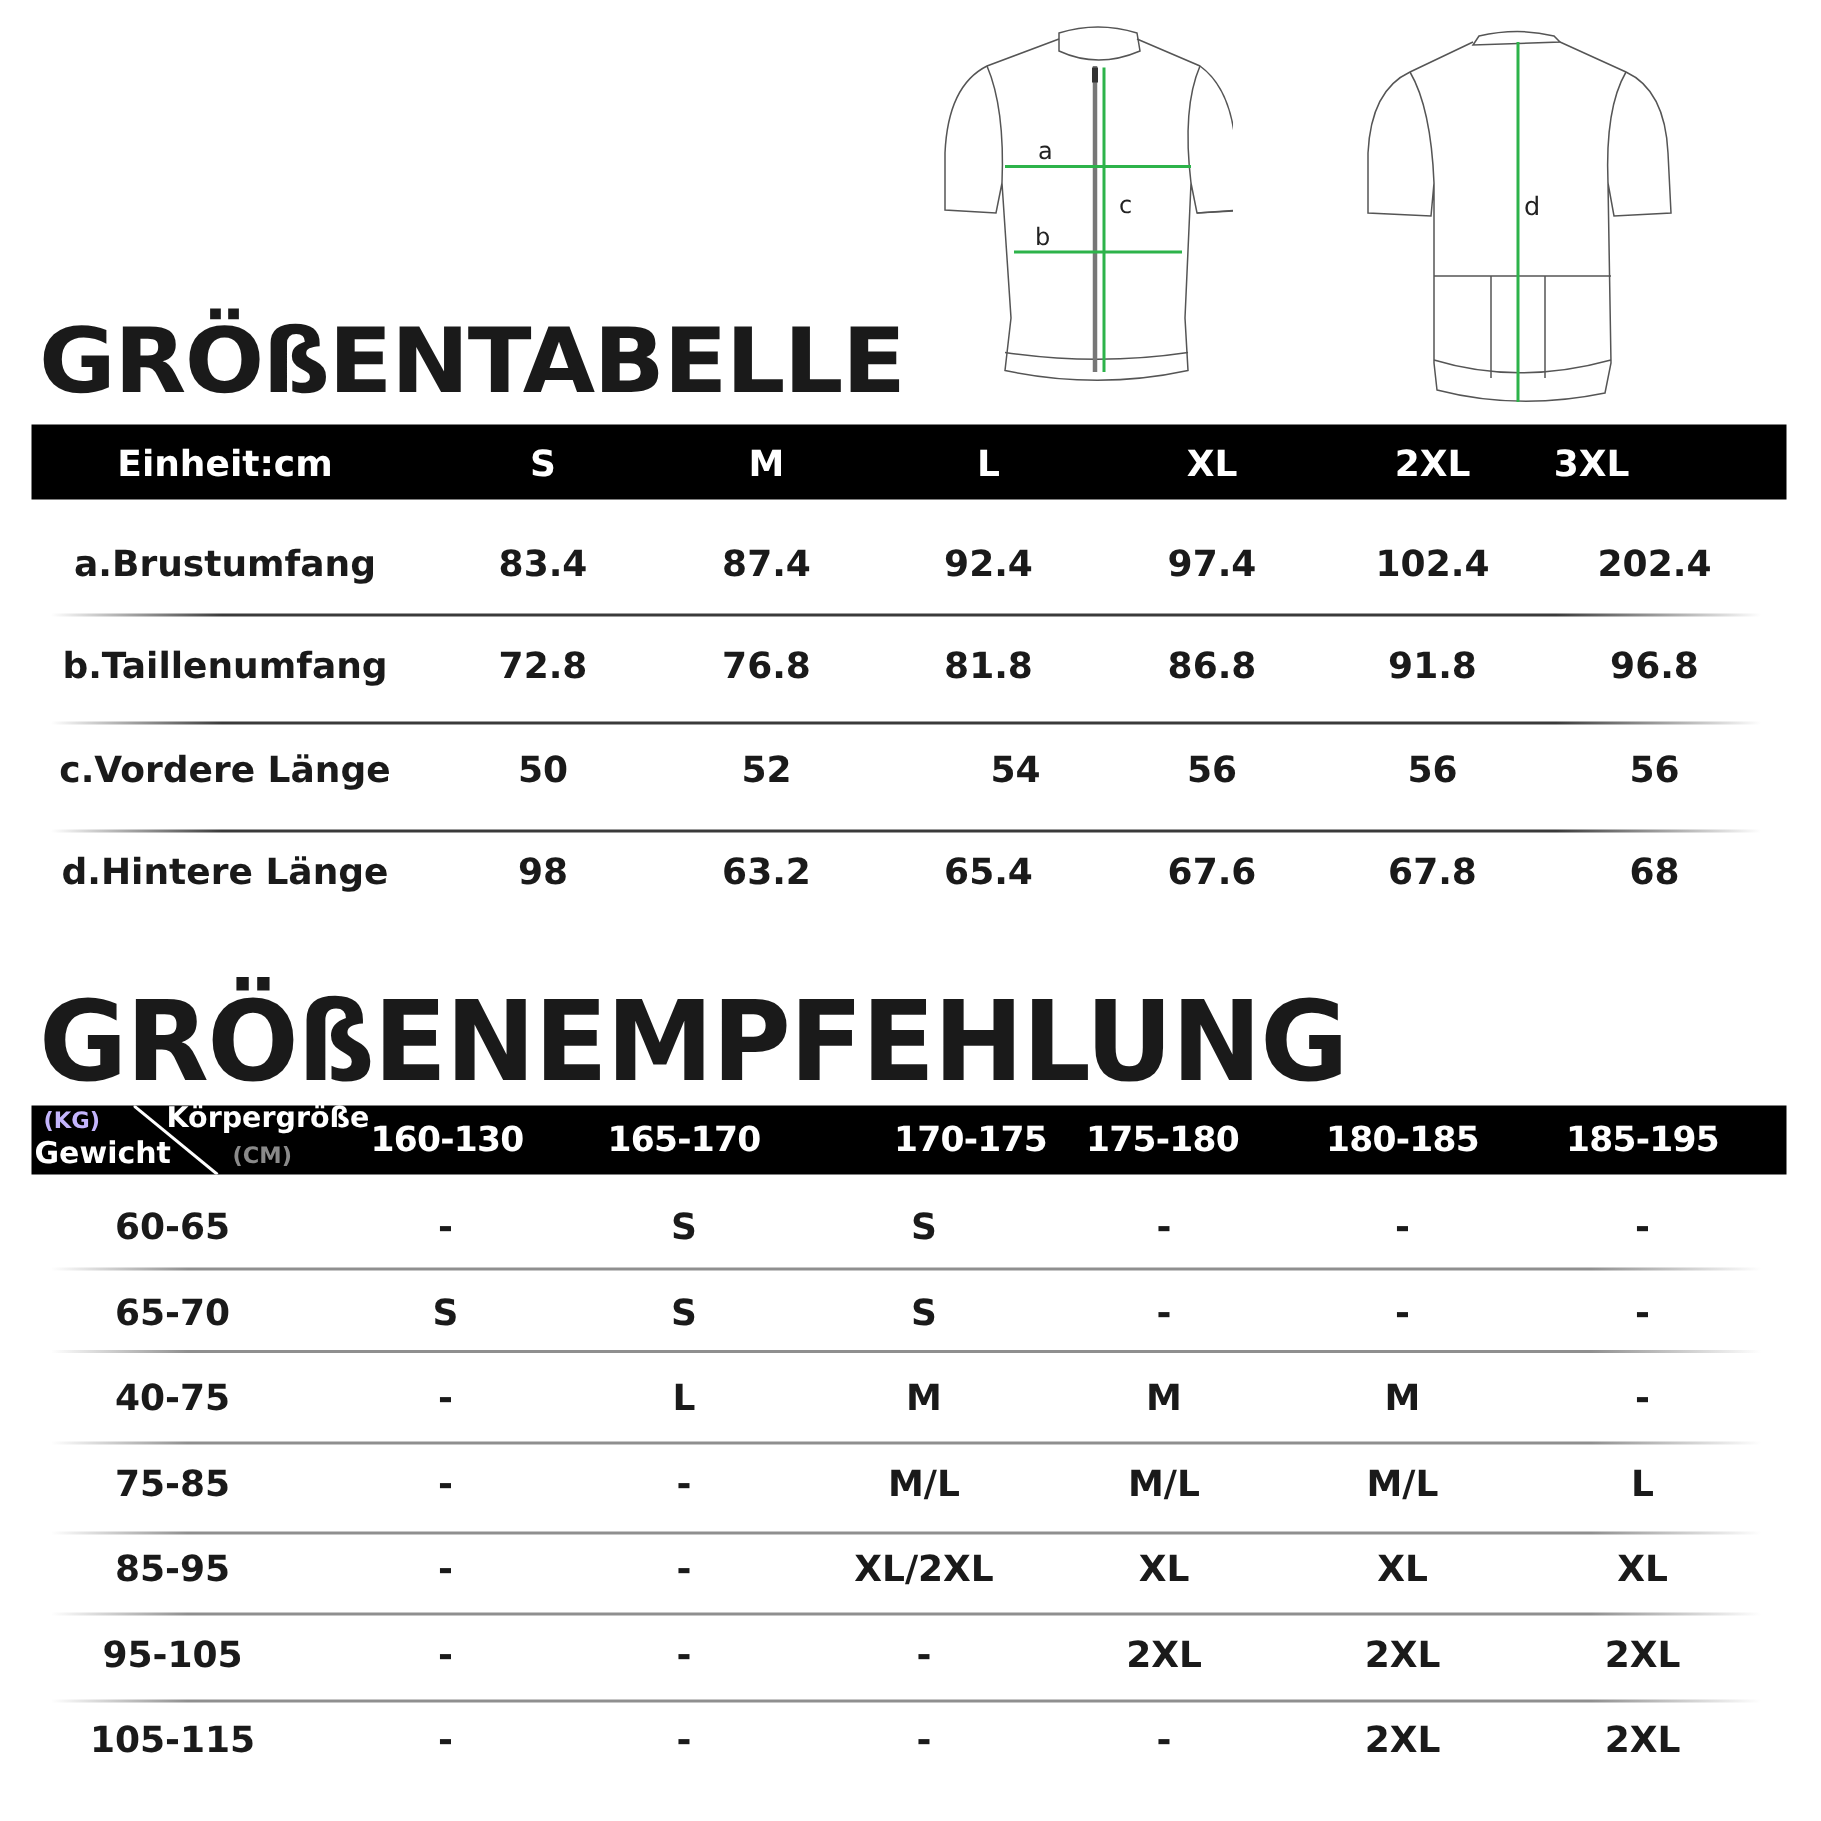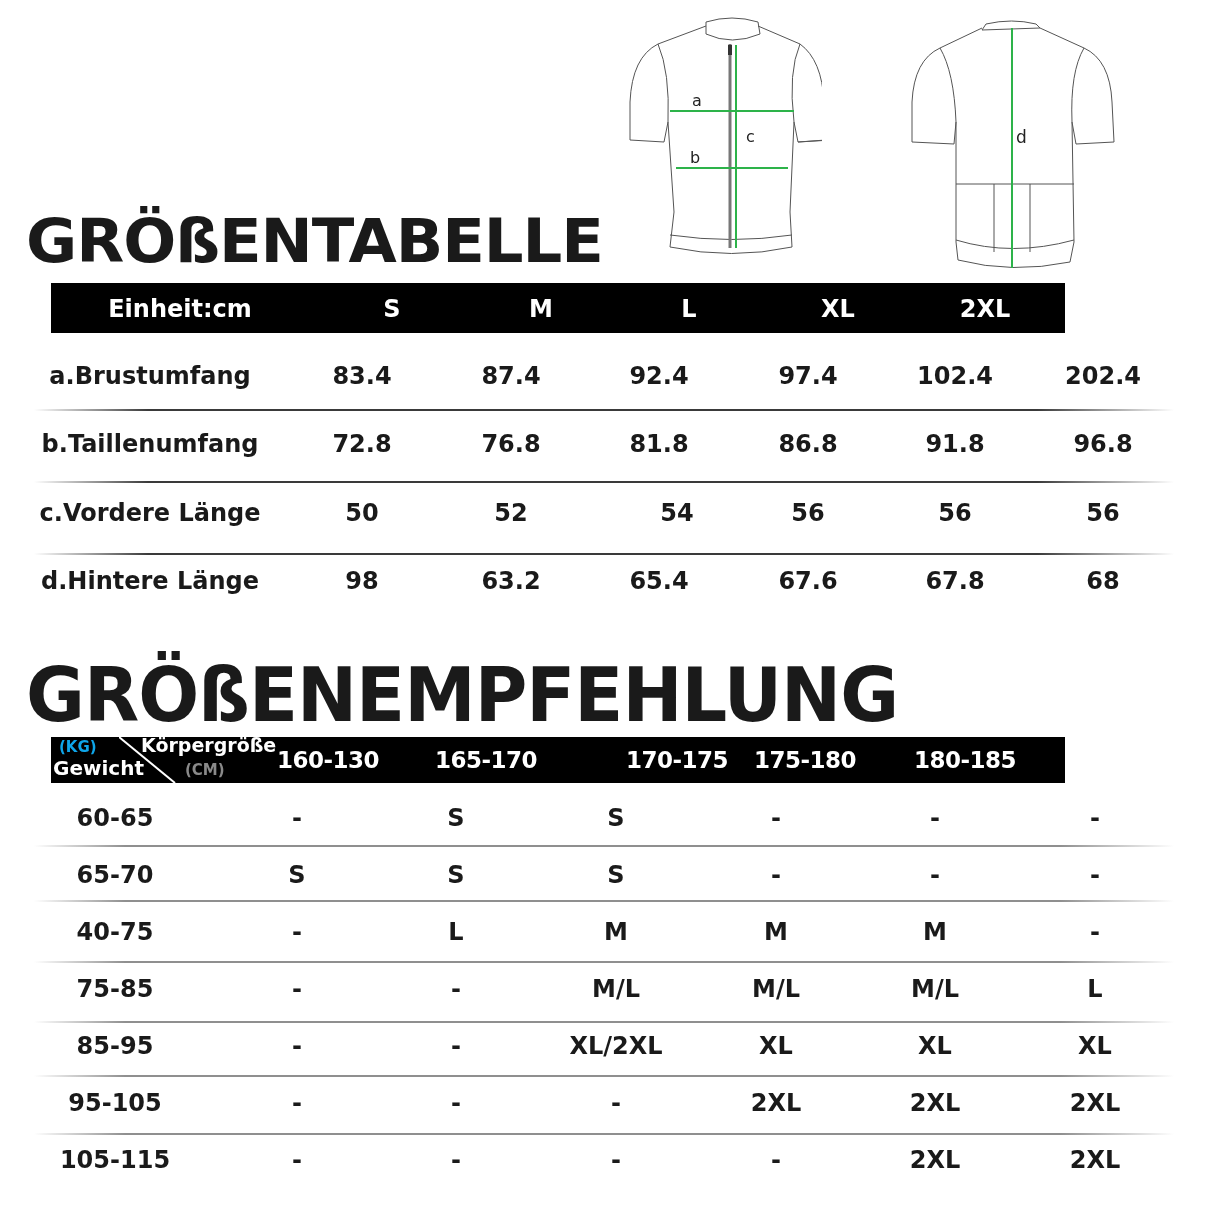--- a/index.html
+++ b/index.html
@@ -21,24 +21,23 @@
 
     
     .garment { position: absolute; }
     #garment-front { left: 622px; top: 12px; width: 200px; height: 260px; }
     #garment-back { left: 902px; top: 12px; width: 220px; height: 260px; }
 
     
     .header-bar {
       position: absolute;
       left: 21px;
-      width: 1014px;
+      width: 1170px;
       background: #000;
       color: #fff;
-      margin-left: 30px;
     }
     #size-header { top: 283px; height: 50px; }
     #rec-header { top: 737px; height: 46px; }
 
     .cell {
       position: absolute;
       transform: translateX(-50%);
       text-align: center;
       white-space: nowrap;
       font-weight: bold;
@@ -58,21 +57,21 @@
       position: absolute;
       height: 2px;
       background: linear-gradient(to right, rgba(60,60,60,0) 0%, #3a3a3a 10%, #3a3a3a 88%, rgba(60,60,60,0) 100%);
     }
     .divider.light {
       height: 2px;
       background: linear-gradient(to right, rgba(130,130,130,0) 0%, #8f8f8f 8%, #8f8f8f 90%, rgba(130,130,130,0) 100%);
     }
 
     
-    #corner-kg { position: absolute; left: 8px; top: 1px; font-size: 15px; color: #0ea5e9; font-weight: bold; }
+    #corner-kg { position: absolute; left: 8px; top: 1px; font-size: 15px; color: #c4b5fd; font-weight: bold; }
     #corner-weight { position: absolute; left: 2px; top: 19px; font-size: 20px; color: #fff; font-weight: bold; }
     #corner-height { position: absolute; left: 90px; top: -3px; font-size: 19px; color: #fff; font-weight: bold; }
     #corner-cm { position: absolute; left: 134px; top: 24px; font-size: 15px; color: #8a8a8a; font-weight: bold; }
     #corner-slash { position: absolute; left: 68px; top: 0; width: 80px; height: 46px; }
   </style>
 </head>
 <body>
 
 <div id="title-1" class="title">GRÖßENTABELLE</div>
 <div id="title-2" class="title">GRÖßENEMPFEHLUNG</div>
@@ -121,21 +120,21 @@
   </svg>
 </div>
 
 <div id="size-header" class="header-bar">
   <div class="cell hdr-cell" style="left:129px">Einheit:cm</div>
   <div class="cell hdr-cell" style="left:341px">S</div>
   <div class="cell hdr-cell" style="left:490px">M</div>
   <div class="cell hdr-cell" style="left:638px">L</div>
   <div class="cell hdr-cell" style="left:787px">XL</div>
   <div class="cell hdr-cell" style="left:934px">2XL</div>
-  <div class="cell hdr-cell" style="left:1082px">3XL</div>
+  <div class="cell hdr-cell" style="left:1040px">3XL</div>
 </div>
 
 <div class="row" style="top:362px">
   <div class="cell label-cell" style="left:150px">a.Brustumfang</div>
   <div class="cell" style="left:362px">83.4</div>
   <div class="cell" style="left:511px">87.4</div>
   <div class="cell" style="left:659px">92.4</div>
   <div class="cell" style="left:808px">97.4</div>
   <div class="cell" style="left:955px">102.4</div>
   <div class="cell" style="left:1103px">202.4</div>

